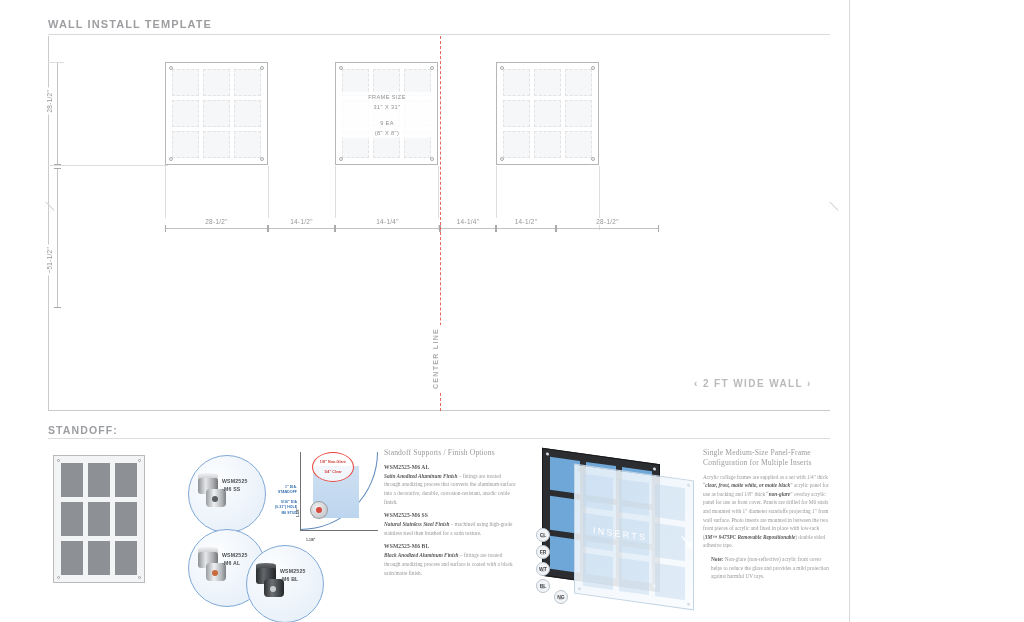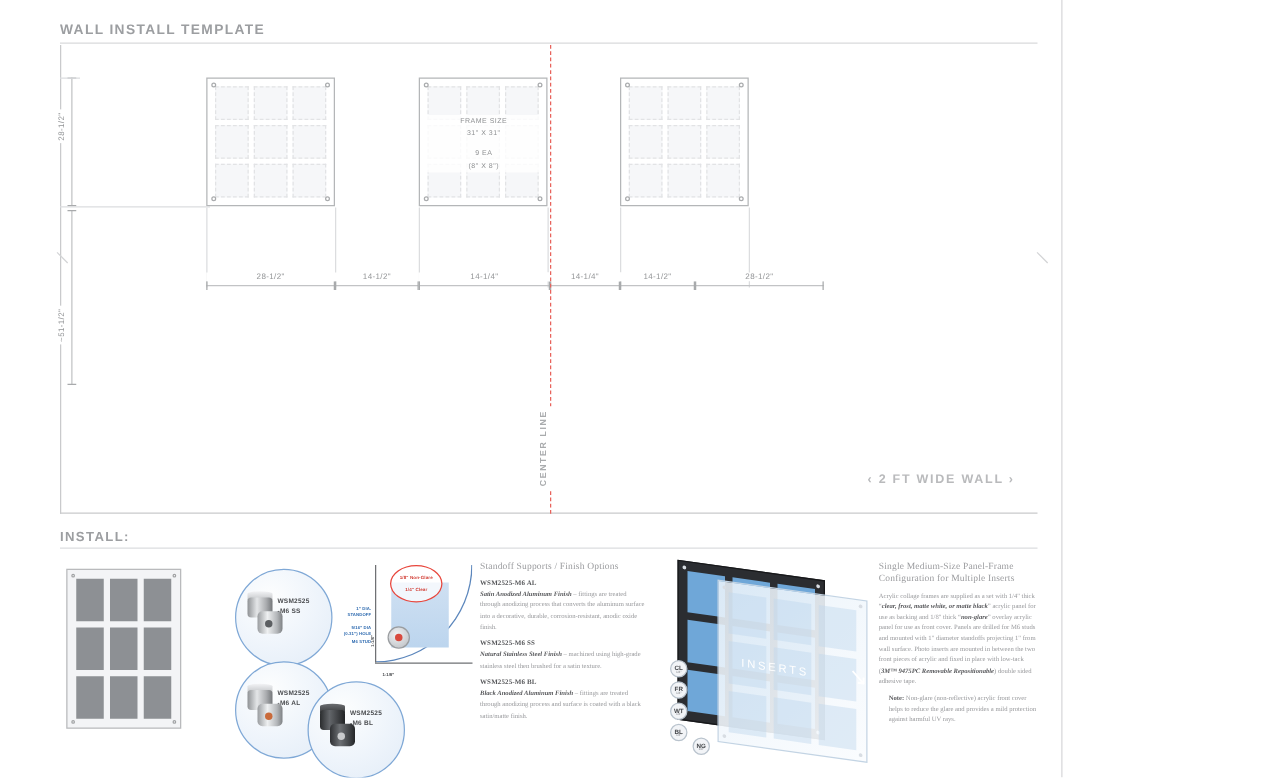--- a/index.html
+++ b/index.html
@@ -262,21 +262,21 @@
     <div class="dim-vlbl" style="top:245px;">~51-1/2"</div>
 
     <div class="ext" style="left:48px; top:62px; width:16px; height:1px; background:#dcdddf;"></div>
     <div class="ext" style="left:48px; top:165px; width:120px; height:1px; background:#dcdddf;"></div>
 
     <div class="tick" style="left:40px; top:204px; transform:rotate(45deg);"></div>
     <div class="tick" style="left:824px; top:204px; transform:rotate(45deg);"></div>
 
     <div class="wall-width">‹ 2 FT WIDE WALL ›</div>
 
-    <div class="details-hdr">INSTALL:</div>
+    <div class="details-hdr">STANDOFF:</div>
     <div class="details-rule"></div>
 
     <div class="collage">
       <div class="g">
         <div class="c"></div>
           <div class="c"></div>
           <div class="c"></div>
         <div class="c"></div>
           <div class="c"></div>
           <div class="c"></div>

